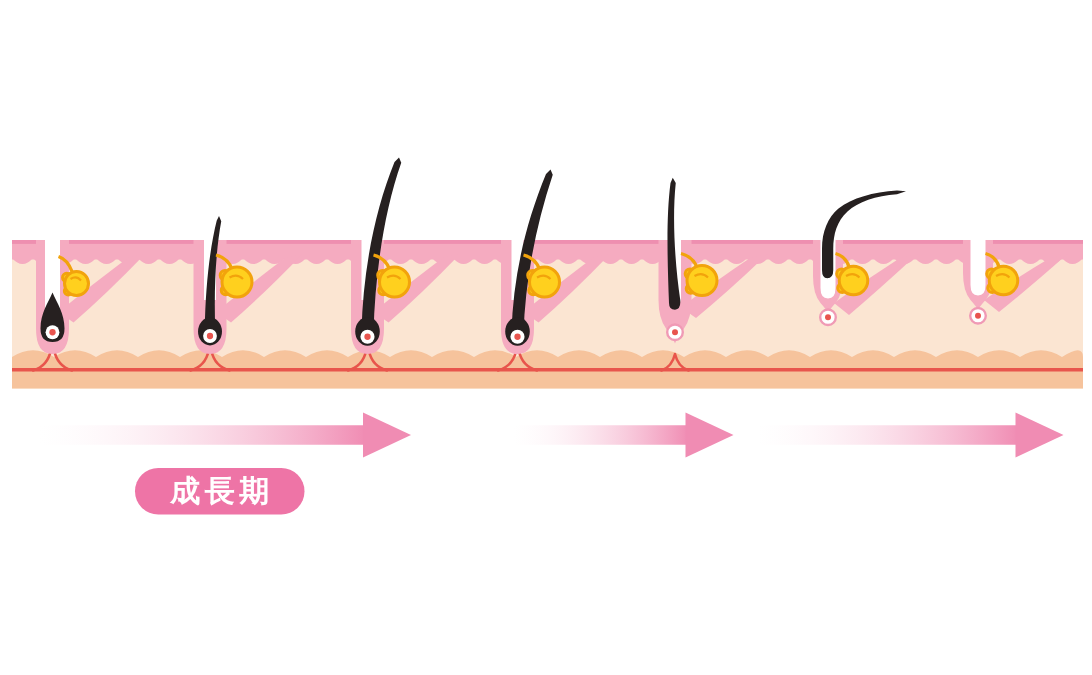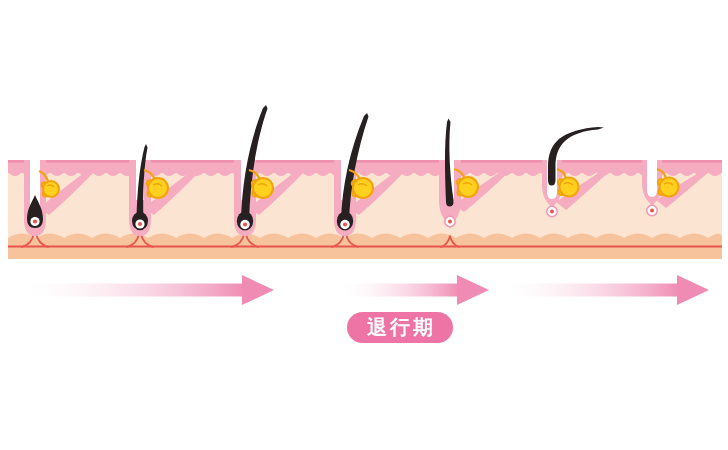--- a/index.html
+++ b/index.html
@@ -170,17 +170,17 @@
     <g>
       <rect x="342" y="283.5" width="117" height="13" fill="url(#agrad)"></rect>
       <polygon class="arrowhead" points="457,275 489,290 457,305"></polygon>
     </g>
     <g>
       <rect x="505" y="283.5" width="174" height="13" fill="url(#agrad)"></rect>
       <polygon class="arrowhead" points="677,275 709,290 677,305"></polygon>
     </g>
   </svg>
 
-  <div class="pill pill2">
-    <span>退行期</span>
+  <div class="pill pill1">
+    <span>成長期</span>
   </div>
 
 </div>
 
 </body></html>

